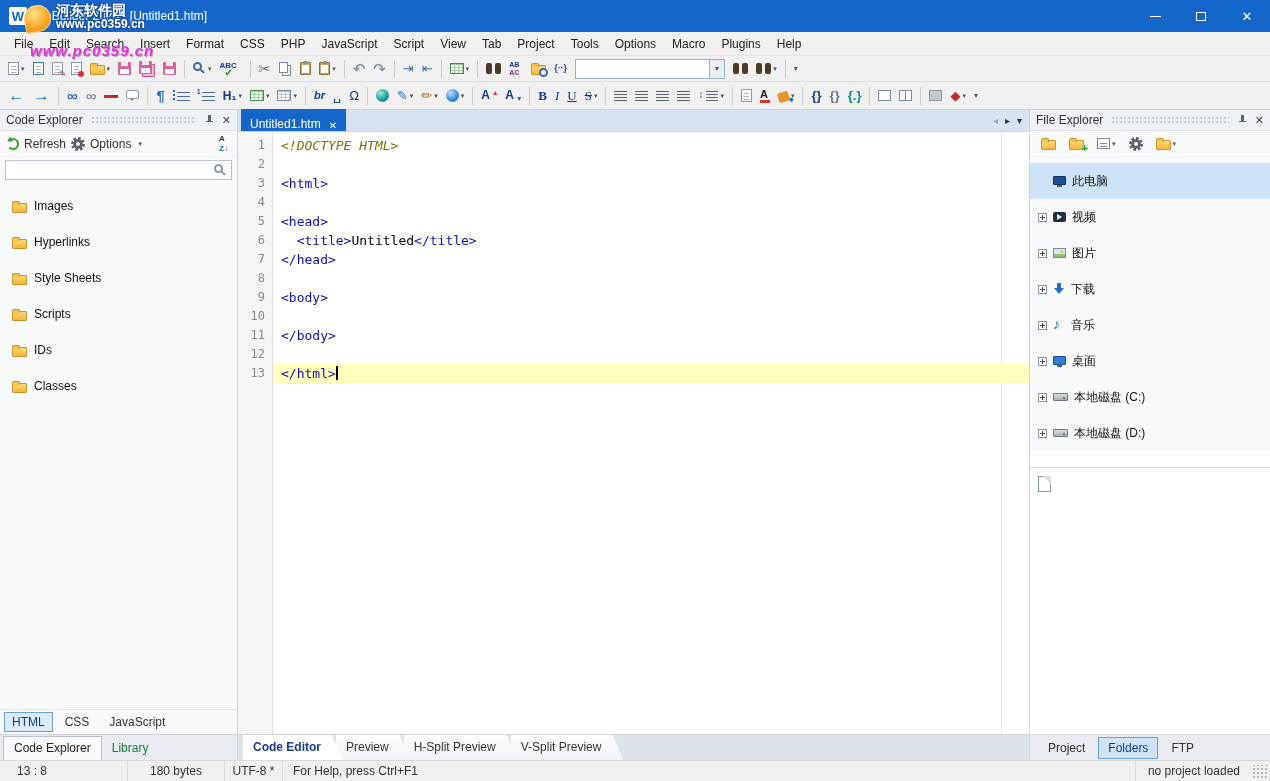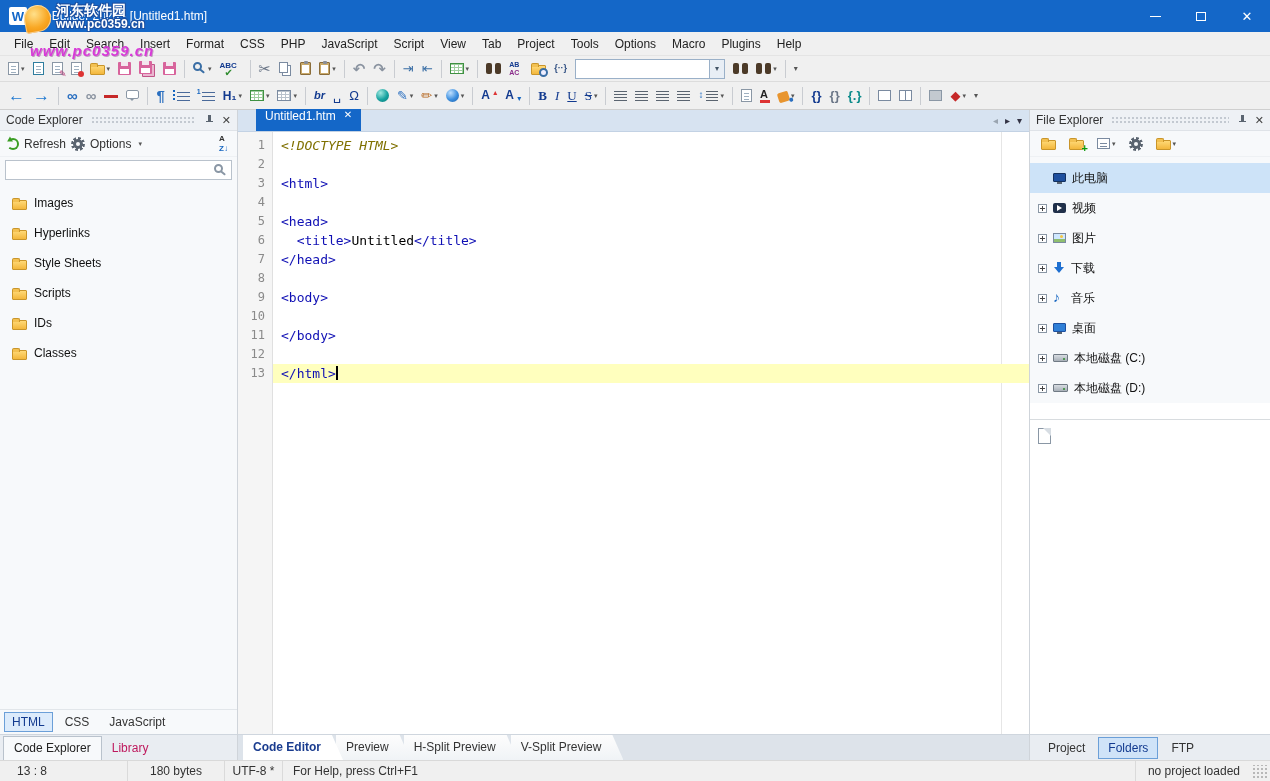--- a/index.html
+++ b/index.html
@@ -152,47 +152,47 @@
   .panel-header { height:21px; background:#eef1f5; display:flex; align-items:center; padding:0 6px; border-bottom:1px solid #dfe3e8; color:#333; flex:0 0 auto; }
   .panel-header .grip { flex:1; height:8px; margin:0 8px; background-image:radial-gradient(#c3c9d1 1px,transparent 1px); background-size:4px 4px; }
   .close-x { font-size:11px; color:#444; margin-left:7px; }
 
   .ce-tools { height:26px; display:flex; align-items:center; padding:0 7px; gap:5px; background:#f7f9fb; border-bottom:1px solid #eef1f4; flex:0 0 auto; }
   .tool-label { color:#333; }
   .ce-search { margin:3px 5px; height:20px; border:1px solid #b9c2cc; background:#fff; display:flex; align-items:center; padding:0 4px; flex:0 0 auto; }
   .ce-search input { flex:1; border:0; outline:none; font-size:12px; font-family:inherit; min-width:0; }
 
   .tree { flex:1; overflow:hidden; padding-top:5px; background:#f7f9fb; }
-  .tree-row { display:flex; align-items:center; height:30px; padding-left:12px; gap:7px; }
+  .tree-row { display:flex; align-items:center; height:36px; padding-left:12px; gap:7px; }
   .tree-label { color:#111; white-space:nowrap; }
   .rtree { padding-top:6px; }
   .rtree .tree-row { padding-left:8px; gap:6px; }
   .tree-row.sel { background:#cde3f8; }
   .box-spacer { width:9px; flex:0 0 auto; }
 
   .fe-divider { height:1px; background:#d8dcdf; margin-top:16px; flex:0 0 auto; }
   .fe-files { flex:1; background:#fff; padding:8px 0 0 8px; }
 
   
   .lang-tabs { height:25px; background:#f7f9fb; border-top:1px solid #e2e6ea; display:flex; align-items:center; padding-left:4px; gap:4px; flex:0 0 auto; }
   .ltab { font-size:12px; color:#333; padding:2px 7px; border:1px solid transparent; }
   .ltab.sel { border-color:#6b9fd8; background:#dcebfb; color:#123a8f; }
   .panel-tabs { height:26px; background:#e9edf2; border-top:1px solid #cfd6de; display:flex; align-items:flex-end; padding-left:3px; flex:0 0 auto; }
-  .ptab { font-size:12px; padding:4px 10px 5px; color:#be185d; }
+  .ptab { font-size:12px; padding:4px 10px 5px; color:#15803d; }
   .ptab.sel { background:#f7f9fb; border:1px solid #b9c2cc; border-bottom:none; color:#222; }
   .side-tabs { height:26px; background:#e9edf2; border-top:1px solid #cfd6de; display:flex; align-items:center; padding-left:8px; gap:3px; flex:0 0 auto; }
   .stab { padding:3px 9px; font-size:12px; color:#333; border:1px solid transparent; }
   .stab.sel { background:#cfe3f8; border-color:#6b9fd8; color:#123a8f; }
   .view-tabs { height:26px; background:#dde3ea; border-top:1px solid #cfd6de; display:flex; align-items:stretch; padding-left:5px; flex:0 0 auto; }
   .vtab { background:linear-gradient(#fdfdfd,#f0f3f6); clip-path:polygon(0 0,calc(100% - 11px) 0,100% 100%,0 100%); padding:5px 22px 0 10px; margin-right:-7px; font-size:12px; color:#333; }
   .vtab.sel { background:#fff; color:#1a3c8f; font-weight:bold; z-index:2; }
 
   
   .tabstrip { height:22px; background:#d7e3f1; display:flex; align-items:flex-end; border-bottom:1px solid #c3d2e4; flex:0 0 auto; }
-  .etab { height:22px; background:#1467c8; color:#fff; display:flex; align-items:flex-start; padding:0 9px; font-size:12px; margin-left:18px; gap:8px; }
+  .etab { height:22px; background:#1467c8; color:#fff; display:flex; align-items:flex-end; padding:0 9px; font-size:12px; margin-left:3px; gap:8px; }
   .etab-close { font-size:10px; }
   .tab-nav { margin-left:auto; display:flex; align-items:center; gap:7px; padding-right:7px; padding-bottom:5px; color:#334; font-size:10px; }
   .tab-nav .dim { color:#9aa5b1; }
   .code-wrap { flex:1; position:relative; background:linear-gradient(to right,#f5f5f5 34px,#e0e0e0 34px,#e0e0e0 35px,#fff 35px); overflow:hidden; font-family:"DejaVu Sans Mono","Liberation Mono",monospace; font-size:13px; line-height:19px; padding-top:4px; }
   .margin-line { position:absolute; left:763px; top:0; bottom:0; width:1px; background:#e6e6e6; }
   .crow { display:flex; height:19px; position:relative; }
   .ln { width:35px; flex:0 0 auto; text-align:right; padding-right:8px; color:#8a8a8a; font-size:12px; }
   .lc { flex:1; white-space:pre; padding-left:8px; color:#000; position:relative; z-index:1; }
   .crow.cur .lc { background:#ffffbe; }
   .seg-tag { color:#0f0fb4; }

